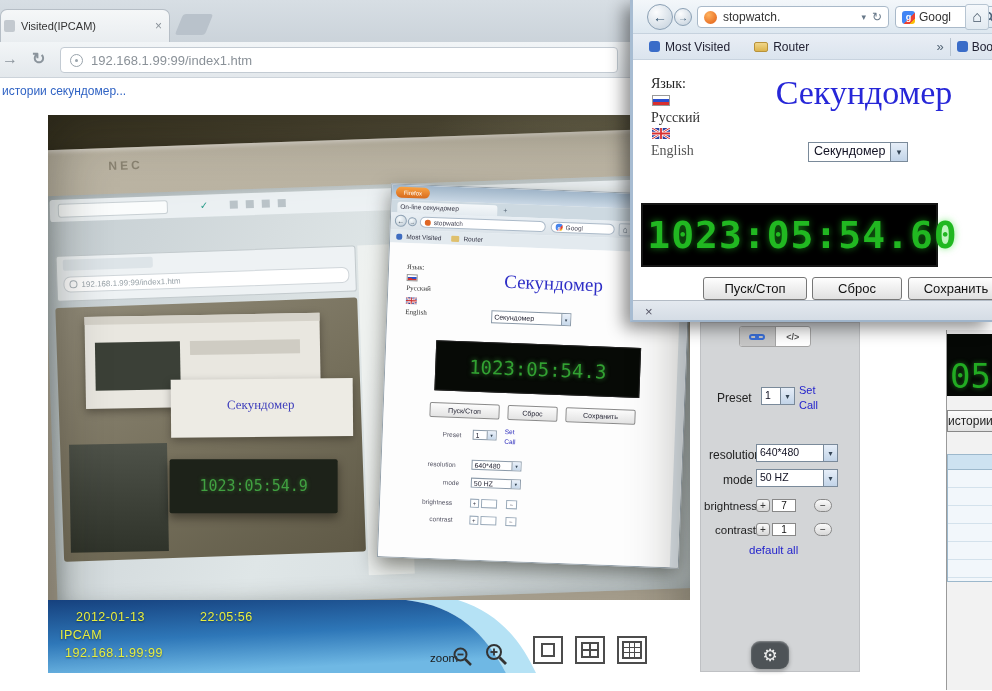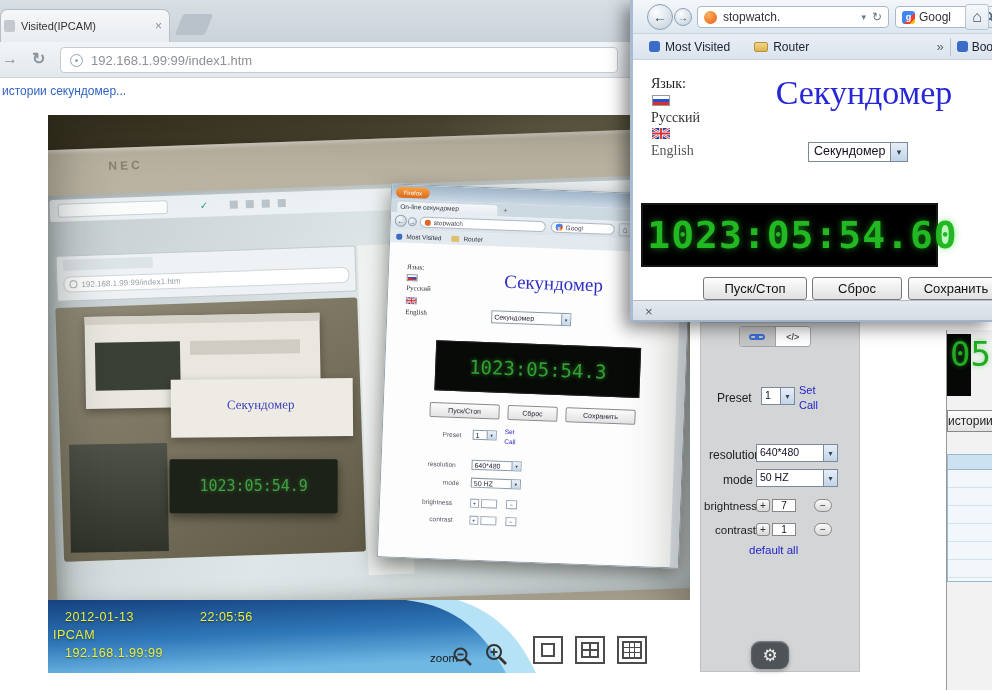--- a/index.html
+++ b/index.html
@@ -102,21 +102,21 @@
 .valbox{background:#fff;border:1px solid #888;font-size:10px;color:#111;display:flex;align-items:center;justify-content:center}
 .toggle{left:38px;top:3px;width:72px;height:21px;background:#fff;border:1px solid #a5a5a5;border-radius:3px;display:flex;overflow:hidden}
 .tseg{flex:1;display:flex;align-items:center;justify-content:center}
 .tseg1{background:#c6c6c6;border-right:1px solid #a5a5a5}
 .chain i{display:inline-block;width:10px;height:6px;border:2px solid #3a6fd8;border-radius:3px}
 .chain i+i{margin-left:-4px}
 .codet{font-size:9px;font-weight:bold;color:#555}
 .gear{left:50px;top:318px;width:38px;height:28px;background:#4e5357;border-radius:9px;display:flex;align-items:center;justify-content:center;color:#eee;font-size:17px;box-shadow:inset 0 1px 2px rgba(255,255,255,.35),0 2px 4px rgba(0,0,0,.3)}
 
 .edge{left:946px;top:330px;width:46px;height:360px;background:#f2f2f2;border-left:1px solid #9a9a9a}
-.e-lcd{left:0;top:4px;width:24px;height:62px;background:#050805;display:flex;align-items:flex-start}
+.e-lcd{left:0;top:4px;width:46px;height:62px;background:#050805;display:flex;align-items:flex-end}
 .e-lcd span{font-family:"DejaVu Sans Mono",monospace;font-size:34px;color:#22aa22;text-shadow:0 0 5px rgba(50,200,50,.5);padding-left:3px}
 .e-btn{left:0;top:80px;width:46px;height:22px;background:linear-gradient(#fdfdfd,#e2e2e2);border:1px solid #888;font-size:12px;color:#222;display:flex;align-items:center;overflow:hidden}
 .e-tbl{left:0;top:124px;width:46px;height:128px;background:#f2f7fb;border:1px solid #9cb8cc}
 .e-hdr{height:15px;background:#cde2f1;border-bottom:1px solid #9cb8cc}
 .e-row{height:18px;border-bottom:1px solid #d4e2ec}
 
 .ff{left:630px;top:0;width:362px;height:322px;background:#fff;border-left:3px solid #a7bcd2;border-bottom:2px solid #9fb4ca;box-shadow:-6px 6px 16px rgba(0,0,0,.45);overflow:hidden;z-index:40}
 .ff-nav{left:0;top:0;width:360px;height:34px;background:linear-gradient(#f3f7fa,#dde7f0);border-bottom:1px solid #c6d2de}
 .circ{border-radius:50%;background:radial-gradient(circle at 35% 30%,#fcfdfe,#c2cfdb);border:1px solid #8ba0b4;display:flex;align-items:center;justify-content:center;color:#33536f;font-weight:bold}
 .lbar{background:#fff;border:1px solid #a9b9c9;border-radius:4px;display:flex;align-items:center;gap:6px;padding:0 6px}
@@ -301,23 +301,23 @@
         <defs>
           <linearGradient id="bg1" x1="0" y1="0" x2="0.3" y2="1">
             <stop offset="0" stop-color="#16417e"></stop>
               <stop offset="0.55" stop-color="#2e77b8"></stop>
               <stop offset="1" stop-color="#6fb8e4"></stop>
           </linearGradient>
         </defs>
         <path d="M358,0 L410,0 C454,14 474,44 488,73 L458,73 C437,34 410,6 358,0 Z" fill="#b5e2f5"></path>
         <path d="M0,0 L358,0 C410,6 437,34 458,73 L0,73 Z" fill="url(#bg1)"></path>
       </svg>
-      <span class="abs ytx" style="left:17px;top:10px">2012-01-13</span>
+      <span class="abs ytx" style="left:28px;top:10px">2012-01-13</span>
       <span class="abs ytx" style="left:152px;top:10px">22:05:56</span>
-      <span class="abs ytx" style="left:5px;top:28px">IPCAM</span>
+      <span class="abs ytx" style="left:12px;top:28px">IPCAM</span>
       <span class="abs ytx" style="left:17px;top:46px">192.168.1.99:99</span>
       <span class="abs zoomlbl" style="left:382px;top:52px">zoom</span>
       <svg class="abs" style="left:404px;top:46px" width="22" height="22">
           <circle cx="8.5" cy="8.5" r="6" fill="none" stroke="#333" stroke-width="2"></circle>
           <line x1="13" y1="13" x2="19" y2="19" stroke="#333" stroke-width="2.5"></line>
           <line x1="5.5" y1="8.5" x2="11.5" y2="8.5" stroke="#333" stroke-width="1.8"></line>
         </svg>
       <svg class="abs" style="left:436px;top:42px" width="26" height="26">
           <circle cx="10" cy="10" r="7" fill="none" stroke="#333" stroke-width="2"></circle>
           <line x1="15.5" y1="15.5" x2="22" y2="22" stroke="#333" stroke-width="2.8"></line>

